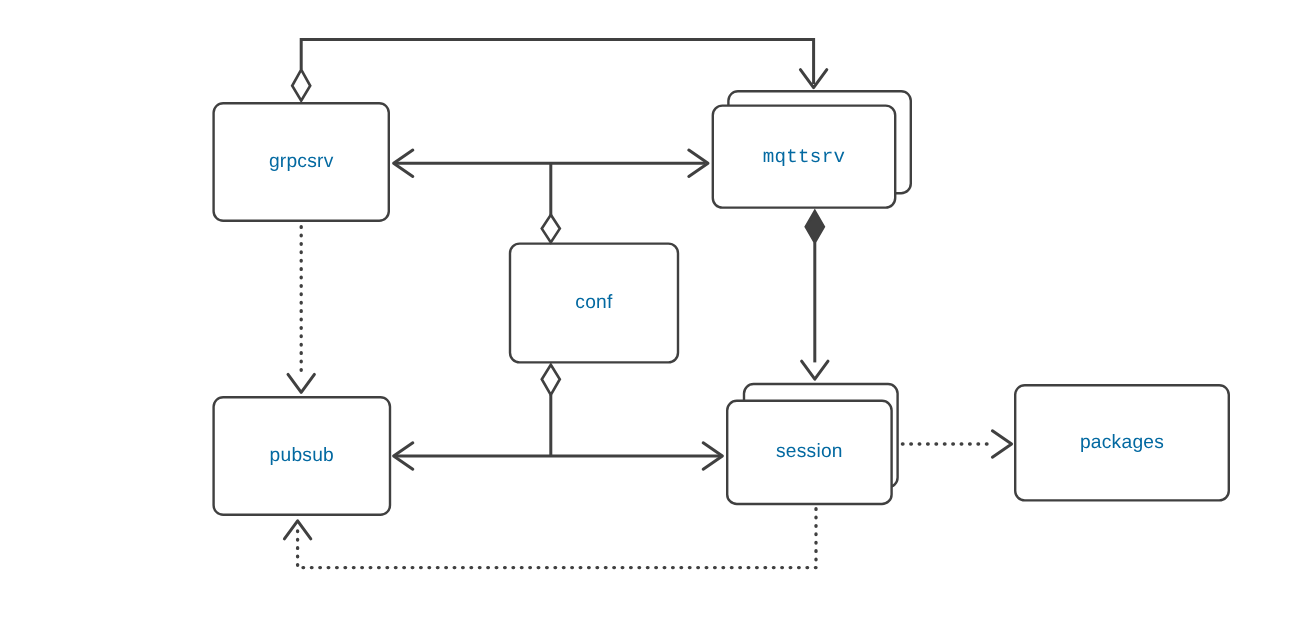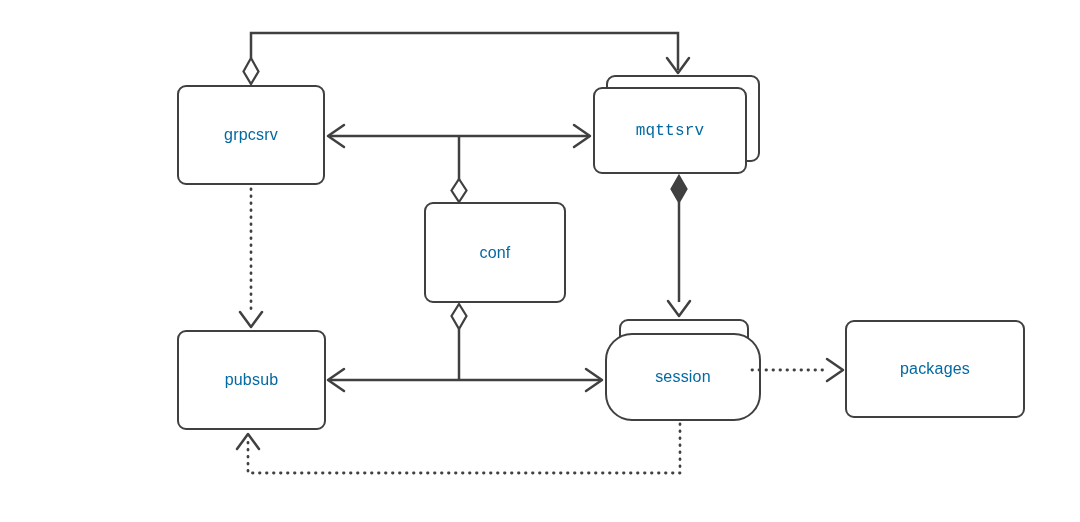--- a/index.html
+++ b/index.html
@@ -34,21 +34,21 @@
   
   .n-util      { left: 28px;  top: 138px; width: 108px; height: 232px; }
   .n-grpcsrv   { left: 177px; top: 85px;  width: 148px; height: 100px; }
   .n-conf      { left: 388px; top: 202px; width: 142px; height: 101px; margin-left: 36px; }
   .n-pubsub    { left: 177px; top: 330px; width: 149px; height: 100px; }
   .n-packages  { left: 845px; top: 320px; width: 180px; height: 98px; }
   
   .n-mqttsrv-back  { left: 606px; top: 75px;  width: 154px; height: 87px; }
   .n-mqttsrv-front { left: 593px; top: 87px;  width: 154px; height: 87px; font-family: Liberation Mono, monospace; }
   .n-session-back  { left: 619px; top: 319px; width: 130px; height: 88px; }
-  .n-session-front { left: 605px; top: 333px; width: 156px; height: 88px; border-radius: 27px; }
+  .n-session-front { left: 605px; top: 333px; width: 139px; height: 88px; }
 
   .edges {
     position: absolute;
     left: 0; top: 0;
     width: 1080px;
     height: 522px;
     pointer-events: none;
     z-index: 10;
   }
   .edges .ln {

